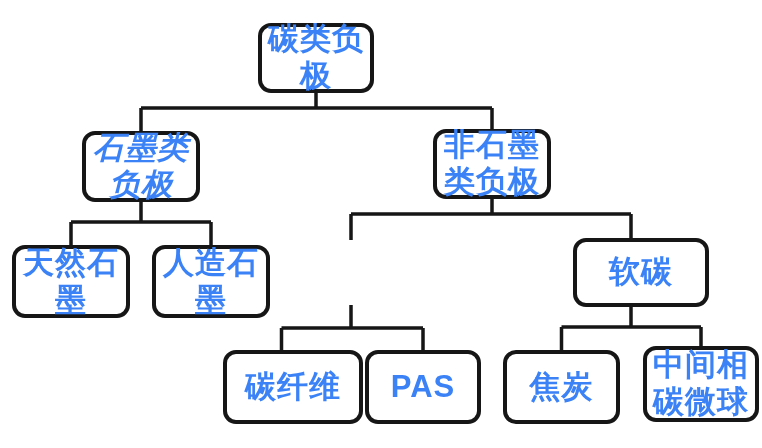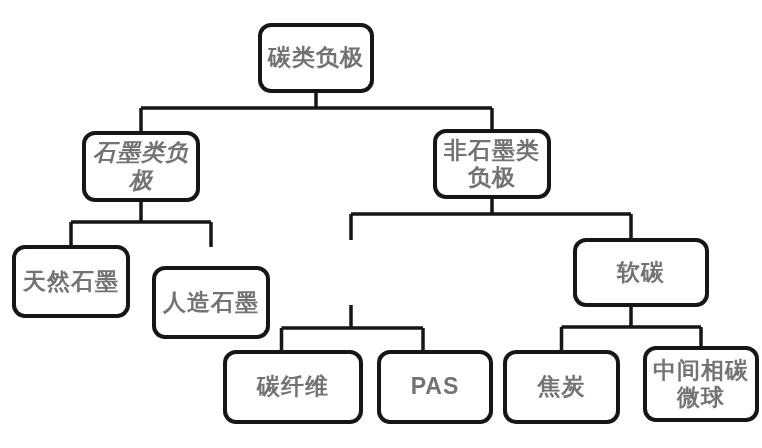--- a/index.html
+++ b/index.html
@@ -28,23 +28,23 @@
     background: #ffffff;
     border: 4px solid #161616;
     border-radius: 13px;
     display: flex;
     align-items: center;
     justify-content: center;
     text-align: center;
     padding: 2px 2px;
   }
   .node-label {
-    font-size: 23px;
+    font-size: 31px;
     font-weight: bold;
-    color: #737373;
+    color: #3b82f6;
     line-height: 1.18;
     letter-spacing: 1px;
   }
 </style>
 </head>
 <body>
 
 <div id="canvas">
 
   <svg id="connectors" viewBox="0 0 762 448" xmlns="http://www.w3.org/2000/svg">
@@ -66,34 +66,34 @@
   </div>
 
   <div class="node" style="left:433px; top:129px; width:118px; height:70px;">
     <span class="node-label">非石墨类负极</span>
   </div>
 
   <div class="node" style="left:12px; top:245px; width:118px; height:73px;">
     <span class="node-label">天然石墨</span>
   </div>
 
-  <div class="node" style="left:152px; top:245px; width:118px; height:73px;margin-top:21px;">
+  <div class="node" style="left:152px; top:245px; width:118px; height:73px;">
     <span class="node-label">人造石墨</span>
   </div>
 
 
   <div class="node" style="left:573px; top:238px; width:136px; height:69px;">
     <span class="node-label">软碳</span>
   </div>
 
   <div class="node" style="left:223px; top:350px; width:140px; height:74px;">
     <span class="node-label">碳纤维</span>
   </div>
 
-  <div class="node" style="left:365px; top:350px; width:116px; height:74px;margin-left:12px;">
+  <div class="node" style="left:365px; top:350px; width:116px; height:74px;">
     <span class="node-label">PAS</span>
   </div>
 
   <div class="node" style="left:503px; top:350px; width:117px; height:74px;">
     <span class="node-label">焦炭</span>
   </div>
 
   <div class="node" style="left:643px; top:346px; width:116px; height:76px;">
     <span class="node-label">中间相碳微球</span>
   </div>

